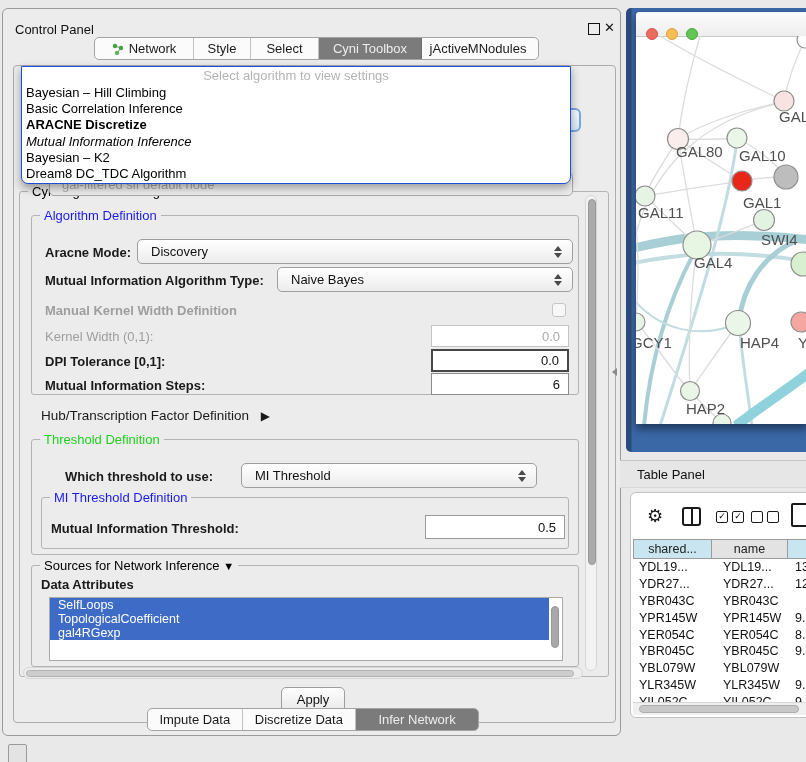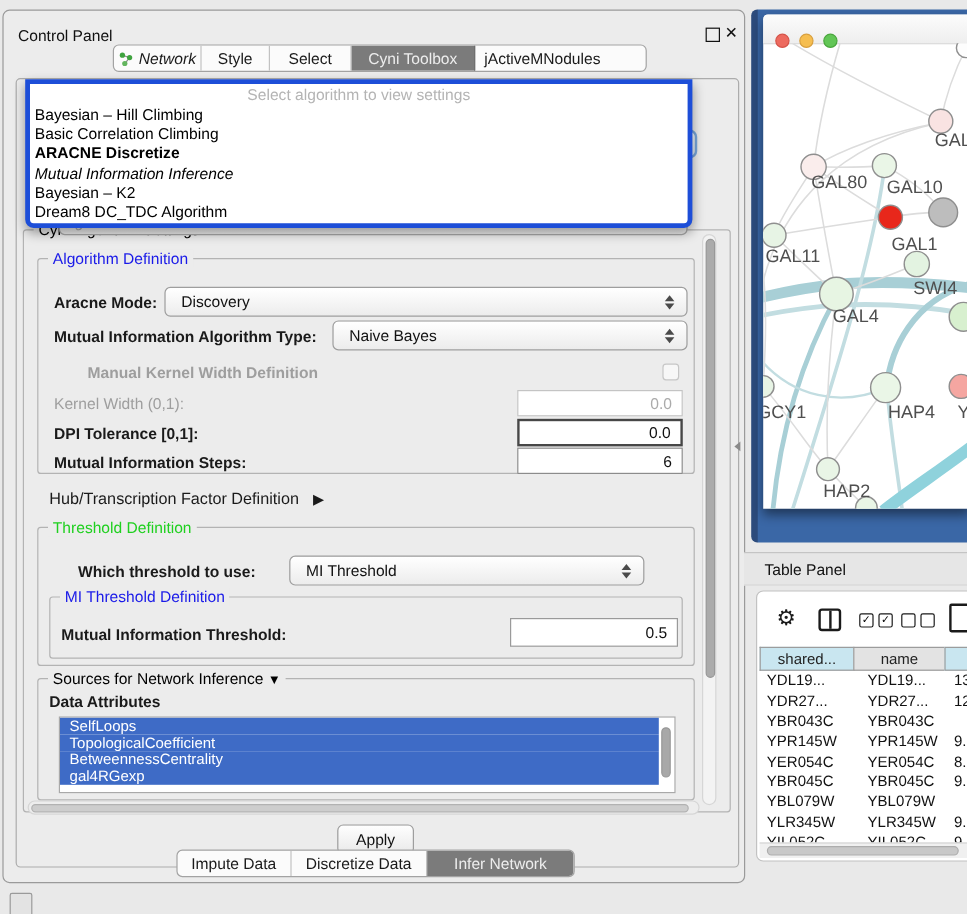--- a/index.html
+++ b/index.html
@@ -17,21 +17,21 @@
     border-radius:5px;overflow:hidden;box-sizing:border-box;}
   .seg{display:flex;align-items:center;justify-content:center;font-size:13px;color:#1A1A1A;
     border-right:1px solid #C2C2C2;box-sizing:border-box;gap:5px;}
   .seg:last-child{border-right:none;}
   .seg.sel{background:#7B7B7B;color:#EDEDED;border-right-color:#6E6E6E;}
   
   #content-panel{left:10px;top:56px;width:601px;height:656px;border:1px solid #ACACAC;
     border-radius:4px;background:#ECECEC;}
   
   #algo-menu{left:18px;top:57px;width:548px;height:116px;background:#FFFFFF;
-    border:4px solid #1d4ed8;border-radius:0 0 7px 7px;box-shadow:0 4px 10px rgba(0,0,0,0.38);z-index:50;}
+    border:1px solid #1d4ed8;border-radius:0 0 7px 7px;box-shadow:0 4px 10px rgba(0,0,0,0.38);z-index:50;}
   #algo-placeholder{left:0;top:1px;width:548px;text-align:center;font-size:13px;color:#B4B4B4;}
   .menu-item{left:4px;height:16.5px;font-size:13px;color:#000;display:flex;align-items:center;}
   
   #focus-combo-frag{left:552px;top:99px;width:26px;height:24px;border:2px solid #79A7DC;
     border-radius:6px;background:linear-gradient(#F6FAFE,#DCE9F6);z-index:40;box-sizing:border-box;}
   #bg-combo{left:46px;top:163px;width:524px;height:24px;border:1px solid #ABABAB;border-radius:5px;
     background:linear-gradient(#FFFFFF,#EDEDED);z-index:40;box-sizing:border-box;
     display:flex;align-items:center;padding-left:12px;font-size:13px;color:#ADADAD;}
   
   .group{border:1px solid #B3B3B3;border-radius:3px;}
@@ -83,21 +83,21 @@
 </style>
 </head>
 <body>
 
 <div class="abs" id="control-window">
   <div class="abs" id="cp-title">Control Panel</div>
   <div class="abs" id="float-btn"></div>
   <div class="abs" id="close-btn">✕</div>
 
   <div class="abs segbar" id="tabbar" style="left:91px;top:28px;width:445px;">
-      <div class="seg" style="width: 73px; font-style: italic;">
+      <div class="seg" style="width: 99px;">
         <svg width="12" height="12">
           <line x1="3" y1="3" x2="9" y2="5" stroke="#8A8A8A"></line>
           <line x1="9" y1="5" x2="5" y2="10" stroke="#8A8A8A"></line>
           <circle cx="3" cy="3" r="2.2" fill="#3FA33F"></circle>
           <circle cx="9" cy="5" r="2.2" fill="#3FA33F"></circle>
           <circle cx="5" cy="10" r="2.2" fill="#63B55E"></circle>
         </svg>
         <span>Network</span>
       </div>
       <div class="seg" style="width: 57px;">
@@ -117,21 +117,21 @@
   <div class="abs" id="content-panel"></div>
 
   <div class="abs" id="focus-combo-frag"></div>
   <div class="abs" id="bg-combo">
     <span>gal-filtered sif default node</span>
   </div>
 
   <div class="abs" id="algo-menu">
     <div class="abs" id="algo-placeholder">Select algorithm to view settings</div>
   <div class="abs menu-item" style="top: 17px; font-weight: normal;">Bayesian – Hill Climbing</div>
-      <div class="abs menu-item" style="top: 33.3px; font-weight: normal;">Basic Correlation Climbing</div>
+      <div class="abs menu-item" style="top: 33.3px; font-weight: normal;">Basic Correlation Inference</div>
       <div class="abs menu-item" style="top: 49.6px; font-weight: bold;">ARACNE Discretize</div>
       <div class="abs menu-item" style="top: 65.9px; font-weight: normal; font-style: italic;">Mutual Information Inference</div>
       <div class="abs menu-item" style="top: 82.2px; font-weight: normal;">Bayesian – K2</div>
       <div class="abs menu-item" style="top: 98.5px; font-weight: normal;">Dream8 DC_TDC Algorithm</div>
     </div>
 
   <div class="abs group" style="left:16px;top:182px;width:588px;height:484px;">
     <span class="legend">Cyni Algorithm Settings</span>
   </div>
 
@@ -151,21 +151,21 @@
       </span>
   </div>
   <div class="abs flabel" style="left:42px;top:264px;">Mutual Information Algorithm Type:</div>
   <div class="abs combo" style="left:274px;top:258px;width:296px;height:25px;">
     <span>Naive Bayes</span>
     <span class="spin">
         <i class="tri-up"></i>
         <i class="tri-dn"></i>
       </span>
   </div>
-  <div class="abs flabel dis" style="left:42px;top:294px;margin-left:28px;">Manual Kernel Width Definition</div>
+  <div class="abs flabel dis" style="left:42px;top:294px;">Manual Kernel Width Definition</div>
   <div class="abs cb" style="left:549px;top:294px;"></div>
   <div class="abs flabel dis" style="left:42px;top:320px;font-weight:normal;">Kernel Width (0,1):</div>
   <div class="abs tf" style="left:428px;top:316px;width:138px;height:22px;border:1px solid #C4C4C4;color:#ABABAB;">0.0</div>
   <div class="abs flabel" style="left:42px;top:345px;">DPI Tolerance [0,1]:</div>
   <div class="abs tf" style="left:428px;top:340px;width:138px;height:23px;border:2px solid #474747;">0.0</div>
   <div class="abs flabel" style="left:42px;top:369px;">Mutual Information Steps:</div>
   <div class="abs tf" style="left:428px;top:364px;width:138px;height:22px;border:1px solid #8C8C8C;">6</div>
 
   <div class="abs group" style="left:28px;top:430px;width:546px;height:114px;">
     <span class="legend" style="color:#1FD01F;">Threshold Definition</span>
@@ -193,21 +193,20 @@
     <span class="legend">
       <span>Sources for Network Inference</span>
       <span style="font-size:11px;">▼</span>
     </span>
   </div>
   <div class="abs flabel" style="left:38px;top:568px;">Data Attributes</div>
   <div class="abs" id="attr-list" style="left:46px;top:588px;width:514px;height:64px;">
     <div class="thumb" style="position:absolute;right:3px;top:8px;width:8px;height:42px;background:#A8A8A8;"></div>
   <div class="attr-item" style="background: rgb(62, 107, 198); width: 491px;">SelfLoops</div>
       <div class="attr-item" style="background: rgb(62, 107, 198); width: 491px;">TopologicalCoefficient</div>
-      <div class="attr-item" style="background: rgb(62, 107, 198); width: 491px;">BetweennessCentrality</div>
       <div class="attr-item" style="background: rgb(62, 107, 198); width: 491px;">gal4RGexp</div>
     </div>
 
   <div class="abs" style="left:20px;top:658px;width:560px;height:12px;background:#EDEDED;border:1px solid #D6D6D6;border-radius:6px;box-sizing:border-box;">
     <div class="thumb" style="position:absolute;left:2px;top:1.5px;width:548px;height:7px;background:#CDCDCD;border-color:#B2B2B2;"></div>
   </div>
 
   <div class="abs" id="apply-btn">Apply</div>
 
   <div class="abs segbar" id="bottom-tabbar" style="left:144px;top:699px;width:332px;">

